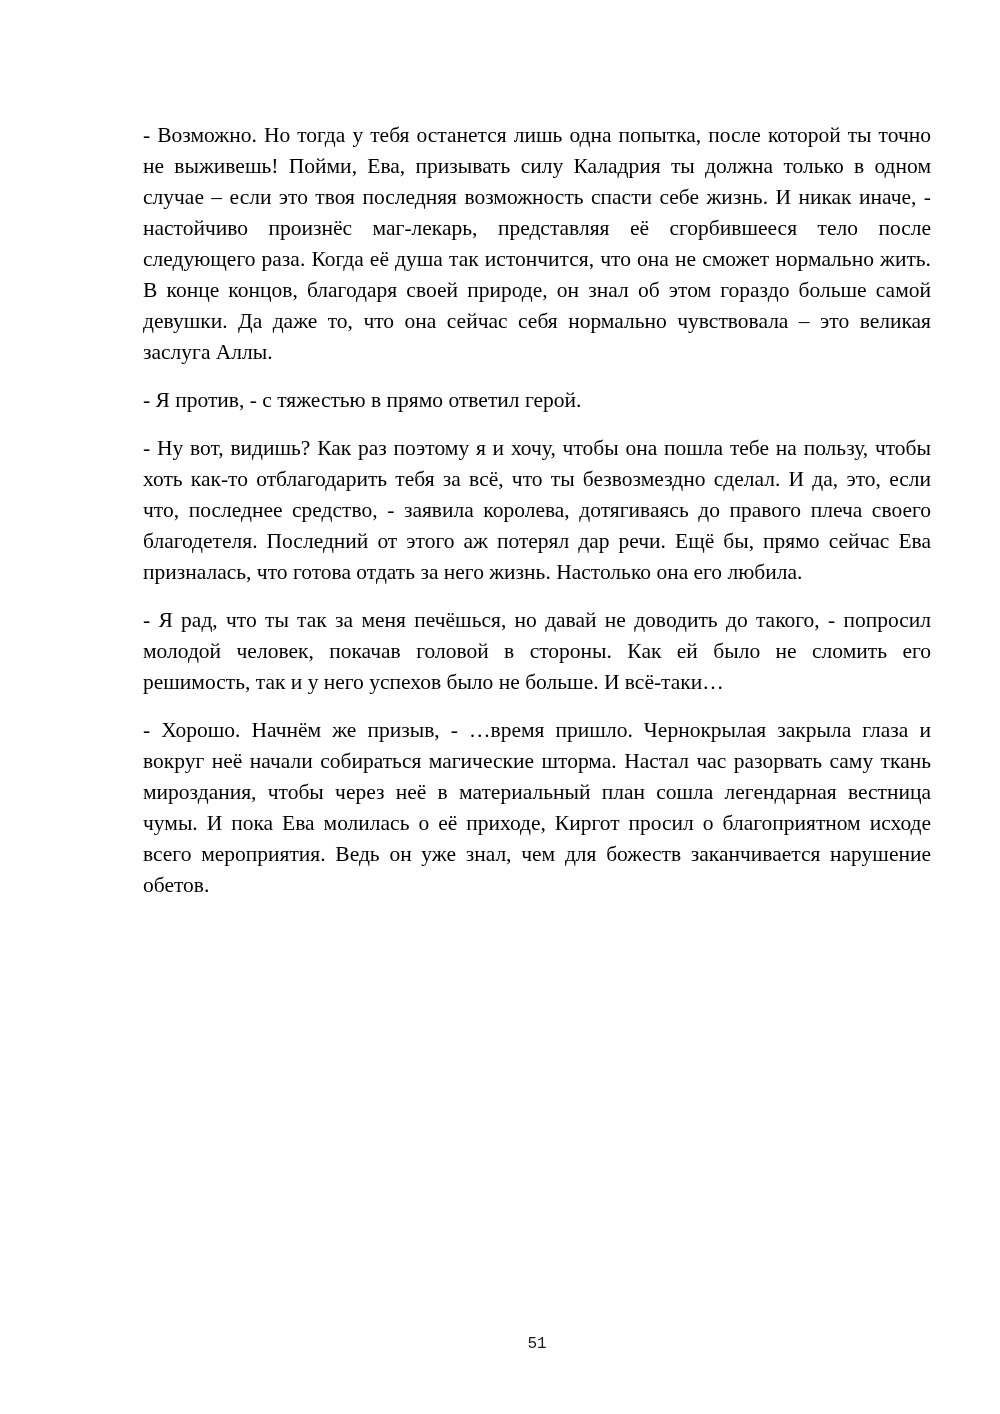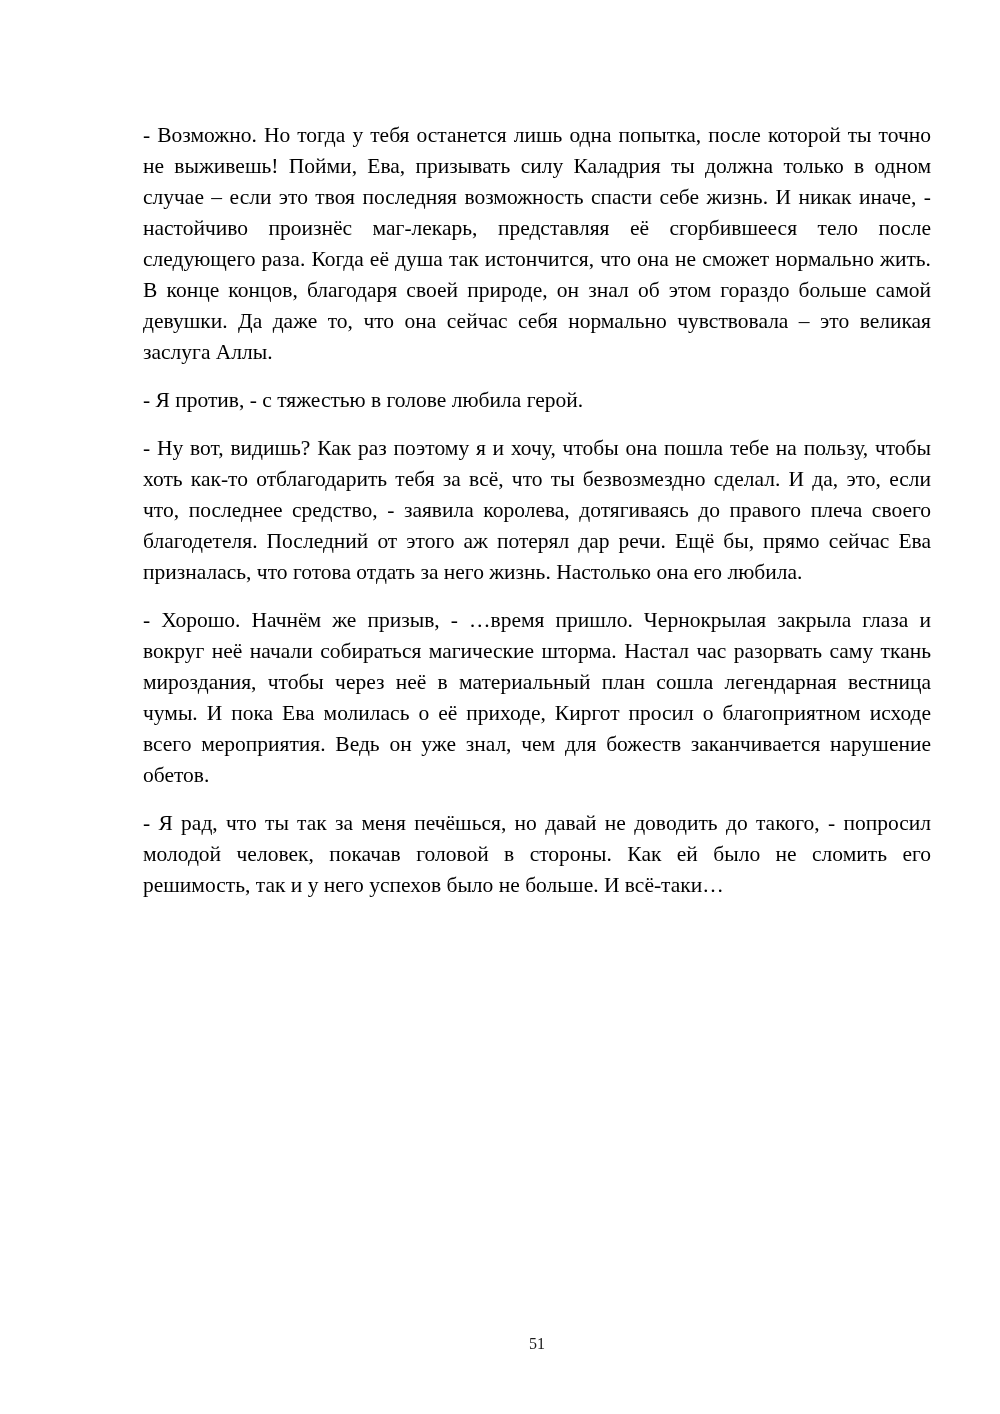--- a/index.html
+++ b/index.html
@@ -29,30 +29,30 @@
     color: #000000;
     text-align: justify;
     text-justify: inter-word;
   }
   .page-number {
     position: absolute;
     left: 143px;
     width: 788px;
     top: 1305px;
     text-align: center;
-    font-family: Liberation Serif, serif;
+    font-family: Liberation Mono, monospace;
     font-size: 16px;
     color: #1a1a1a;
   }
 </style>
 </head>
 <body>
 
 <div class="page">
   <div class="text-block">
     <p>- Возможно. Но тогда у тебя останется лишь одна попытка, после которой ты точно не выживешь! Пойми, Ева, призывать силу Каладрия ты должна только в одном случае – если это твоя последняя возможность спасти себе жизнь. И никак иначе, - настойчиво произнёс маг-лекарь, представляя её сгорбившееся тело после следующего раза. Когда её душа так истончится, что она не сможет нормально жить. В конце концов, благодаря своей природе, он знал об этом гораздо больше самой девушки. Да даже то, что она сейчас себя нормально чувствовала – это великая заслуга Аллы.</p>
-    <p>- Я против, - с тяжестью в голове любила герой.</p>
+    <p>- Я против, - с тяжестью в прямо ответил герой.</p>
     <p>- Ну вот, видишь? Как раз поэтому я и хочу, чтобы она пошла тебе на пользу, чтобы хоть как-то отблагодарить тебя за всё, что ты безвозмездно сделал. И да, это, если что, последнее средство, - заявила королева, дотягиваясь до правого плеча своего благодетеля. Последний от этого аж потерял дар речи. Ещё бы, прямо сейчас Ева призналась, что готова отдать за него жизнь. Настолько она его любила.</p>
+    <p>- Я рад, что ты так за меня печёшься, но давай не доводить до такого, - попросил молодой человек, покачав головой в стороны. Как ей было не сломить его решимость, так и у него успехов было не больше. И всё-таки…</p>
     <p>- Хорошо. Начнём же призыв, - …время пришло. Чернокрылая закрыла глаза и вокруг неё начали собираться магические шторма. Настал час разорвать саму ткань мироздания, чтобы через неё в материальный план сошла легендарная вестница чумы. И пока Ева молилась о её приходе, Киргот просил о благоприятном исходе всего мероприятия. Ведь он уже знал, чем для божеств заканчивается нарушение обетов.</p>
-    <p>- Я рад, что ты так за меня печёшься, но давай не доводить до такого, - попросил молодой человек, покачав головой в стороны. Как ей было не сломить его решимость, так и у него успехов было не больше. И всё-таки…</p>
   </div>
   <div class="page-number">51</div>
 </div>
 
 </body></html>

